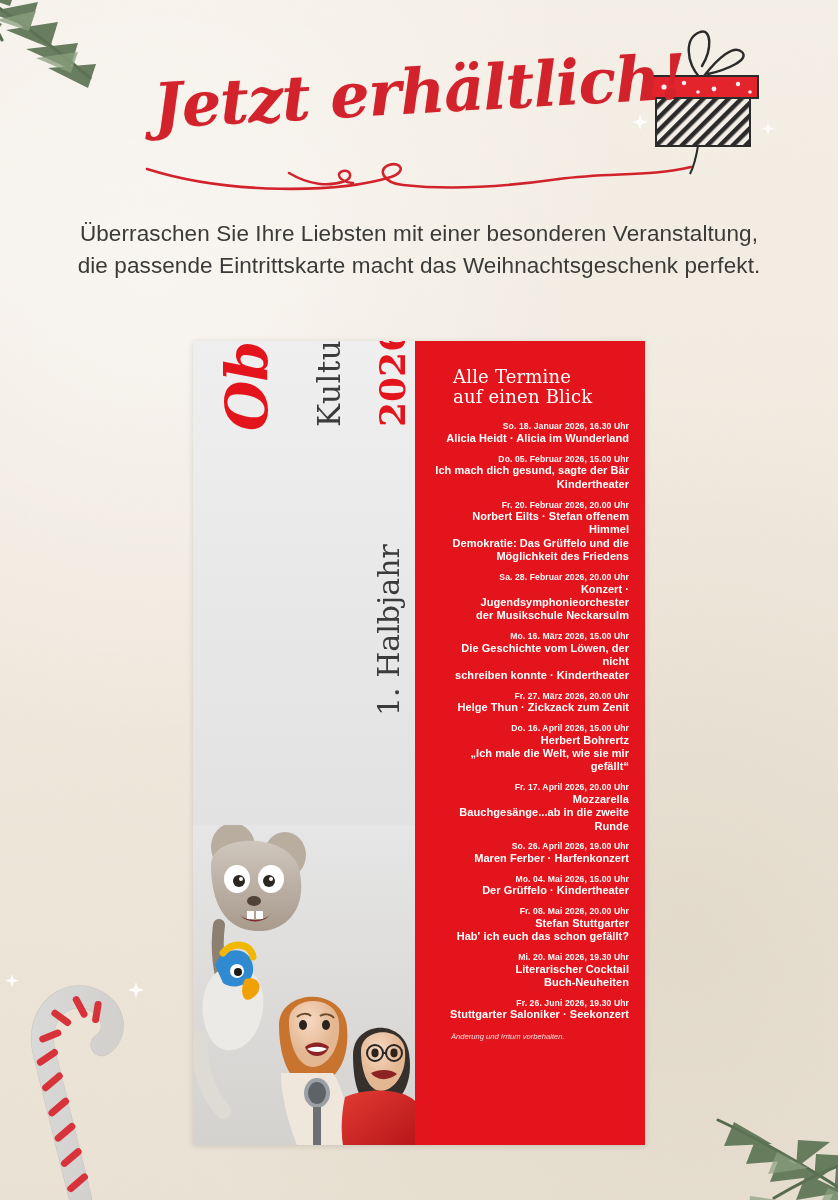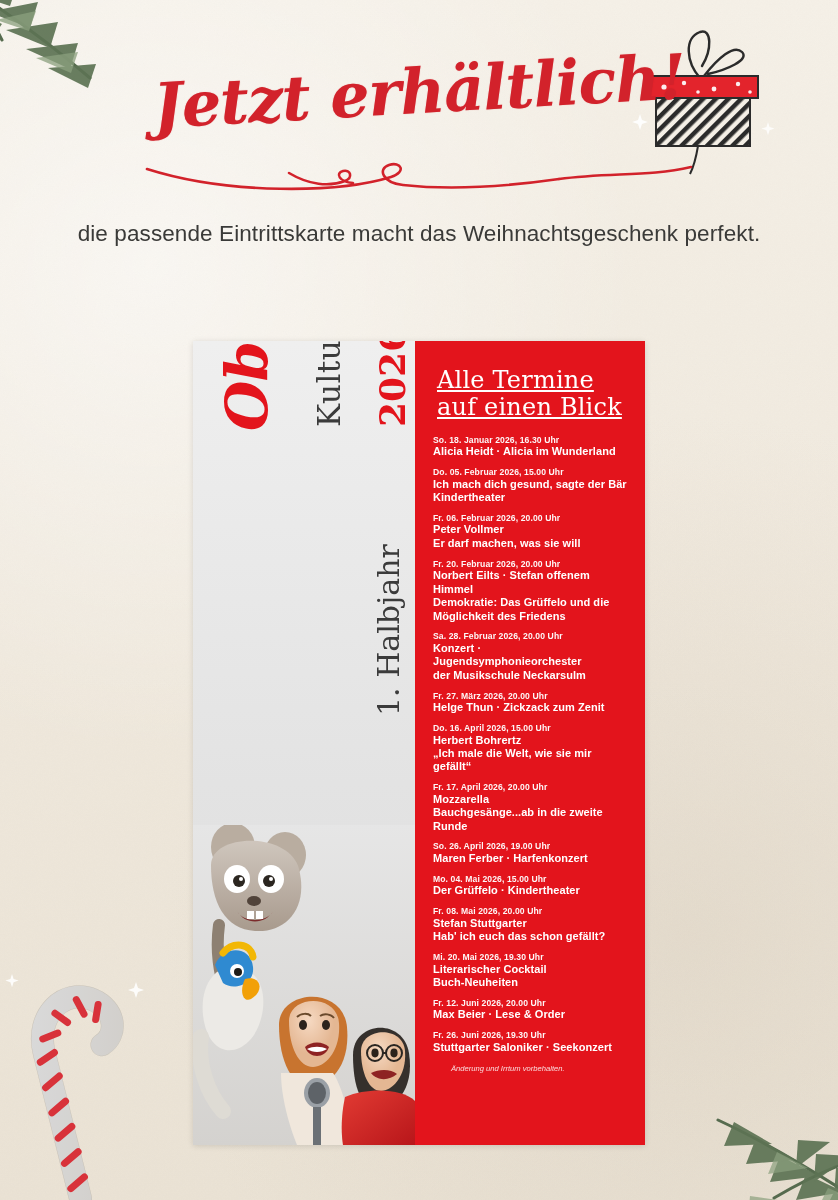--- a/index.html
+++ b/index.html
@@ -149,28 +149,27 @@
   
   .photo {
     position: absolute;
     left: 0; bottom: 0; width: 100%; height: 320px;
     overflow: hidden;
   }
 
   
   .r-title {
     font-family: "DejaVu Serif", serif;
-    font-size: 24px;
+    font-size: 18px;
     line-height: 1.12;
-    margin: 0 0 14px 4px;
+    margin: 0 0 14px 20px;
     letter-spacing: .2px;
-    text-decoration: underline;
   }
   .events { margin: 0; padding: 0; list-style: none; }
-  .ev { margin-bottom: 8.5px; }
+  .ev { margin-bottom: 8.5px; text-align: right; }
   .ev-date {
     font-size: 8.6px;
     font-weight: bold;
     letter-spacing: .1px;
     opacity: .96;
     margin-bottom: .5px;
   }
   .ev-line {
     font-size: 11px;
     font-weight: bold;
@@ -272,20 +271,21 @@
   <svg width="560" height="46" viewBox="0 0 560 46">
     <g stroke="#d2222b" stroke-width="2.6" fill="none" stroke-linecap="round">
       <path d="M8,14 C90,40 200,38 252,22 C268,17 262,6 250,10 C238,14 244,28 264,30 C300,34 350,34 420,24"></path>
       <path d="M420,24 C470,17 510,22 552,12"></path>
       <path d="M150,18 C170,30 190,32 206,26 C214,23 212,14 204,16 C196,18 200,27 214,28"></path>
     </g>
   </svg>
 </div>
 
 <div class="intro">
+  <p>Überraschen Sie Ihre Liebsten mit einer besonderen Veranstaltung,</p>
   <p>die passende Eintrittskarte macht das Weihnachtsgeschenk perfekt.</p>
 </div>
 
 <div class="cover">
 
   <div class="cover-left">
     <div class="vtitle-block">
       <div class="logo-obersulm">Obersulm</div>
       <div class="t-kultur">Kulturkalender</div>
       <div class="t-year">2026</div>
@@ -381,36 +381,36 @@
         <li class="ev">
           <div class="ev-date">So. 18. Januar 2026, 16.30 Uhr</div>
           <div class="ev-line">Alicia Heidt · Alicia im Wunderland</div>
         </li>
         <li class="ev">
           <div class="ev-date">Do. 05. Februar 2026, 15.00 Uhr</div>
           <div class="ev-line">Ich mach dich gesund, sagte der Bär</div>
           <div class="ev-line">Kindertheater</div>
         </li>
         <li class="ev">
-          <div class="ev-date">Fr. 06. Februar 2026, 20.00 Uhr</div>
-          <div class="ev-line">Peter Vollmer</div>
-          <div class="ev-line">Er darf machen, was sie will</div>
-        </li>
-        <li class="ev">
           <div class="ev-date">Fr. 20. Februar 2026, 20.00 Uhr</div>
           <div class="ev-line">Norbert Eilts · Stefan offenem Himmel</div>
           <div class="ev-line">Demokratie: Das Grüffelo und die</div>
           <div class="ev-line">Möglichkeit des Friedens</div>
         </li>
         <li class="ev">
           <div class="ev-date">Sa. 28. Februar 2026, 20.00 Uhr</div>
           <div class="ev-line">Konzert · Jugendsymphonieorchester</div>
           <div class="ev-line">der Musikschule Neckarsulm</div>
         </li>
         <li class="ev">
+          <div class="ev-date">Mo. 16. März 2026, 15.00 Uhr</div>
+          <div class="ev-line">Die Geschichte vom Löwen, der nicht</div>
+          <div class="ev-line">schreiben konnte · Kindertheater</div>
+        </li>
+        <li class="ev">
           <div class="ev-date">Fr. 27. März 2026, 20.00 Uhr</div>
           <div class="ev-line">Helge Thun · Zickzack zum Zenit</div>
         </li>
         <li class="ev">
           <div class="ev-date">Do. 16. April 2026, 15.00 Uhr</div>
           <div class="ev-line">Herbert Bohrertz</div>
           <div class="ev-line">„Ich male die Welt, wie sie mir gefällt“</div>
         </li>
         <li class="ev">
           <div class="ev-date">Fr. 17. April 2026, 20.00 Uhr</div>
@@ -427,24 +427,20 @@
         </li>
         <li class="ev">
           <div class="ev-date">Fr. 08. Mai 2026, 20.00 Uhr</div>
           <div class="ev-line">Stefan Stuttgarter</div>
           <div class="ev-line">Hab' ich euch das schon gefällt?</div>
         </li>
         <li class="ev">
           <div class="ev-date">Mi. 20. Mai 2026, 19.30 Uhr</div>
           <div class="ev-line">Literarischer Cocktail</div>
           <div class="ev-line">Buch-Neuheiten</div>
-        </li>
-        <li class="ev">
-          <div class="ev-date">Fr. 12. Juni 2026, 20.00 Uhr</div>
-          <div class="ev-line">Max Beier · Lese &amp; Order</div>
         </li>
         <li class="ev">
           <div class="ev-date">Fr. 26. Juni 2026, 19.30 Uhr</div>
           <div class="ev-line">Stuttgarter Saloniker · Seekonzert</div>
         </li>
       </ul>
     <div class="ev-note">Änderung und Irrtum vorbehalten.</div>
   </div>
 </div>
 

